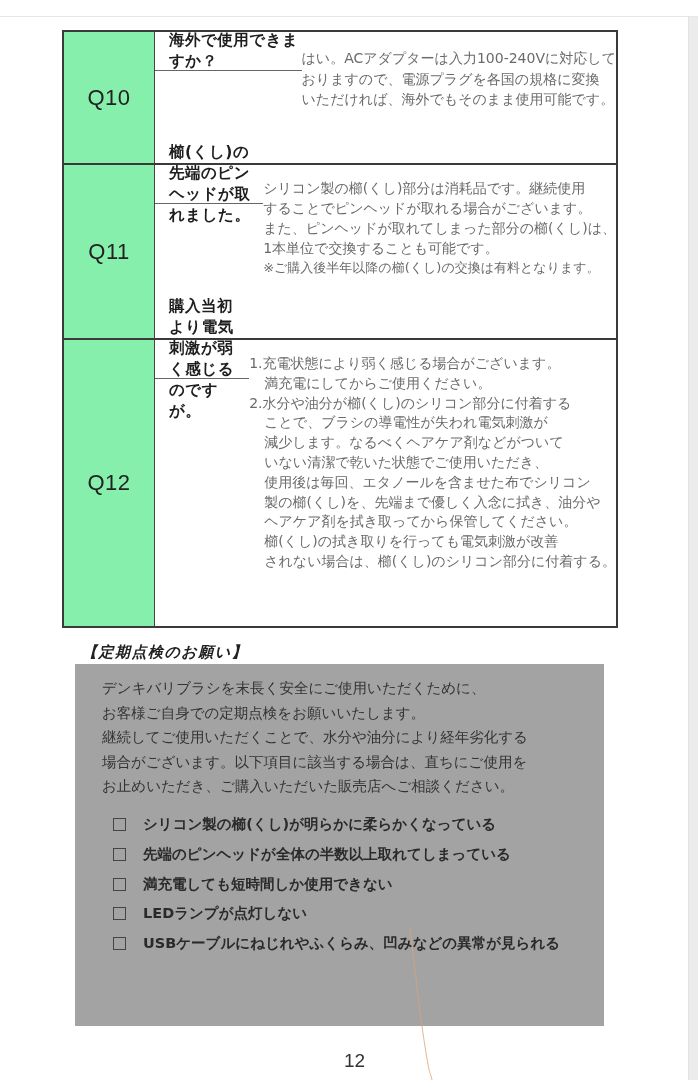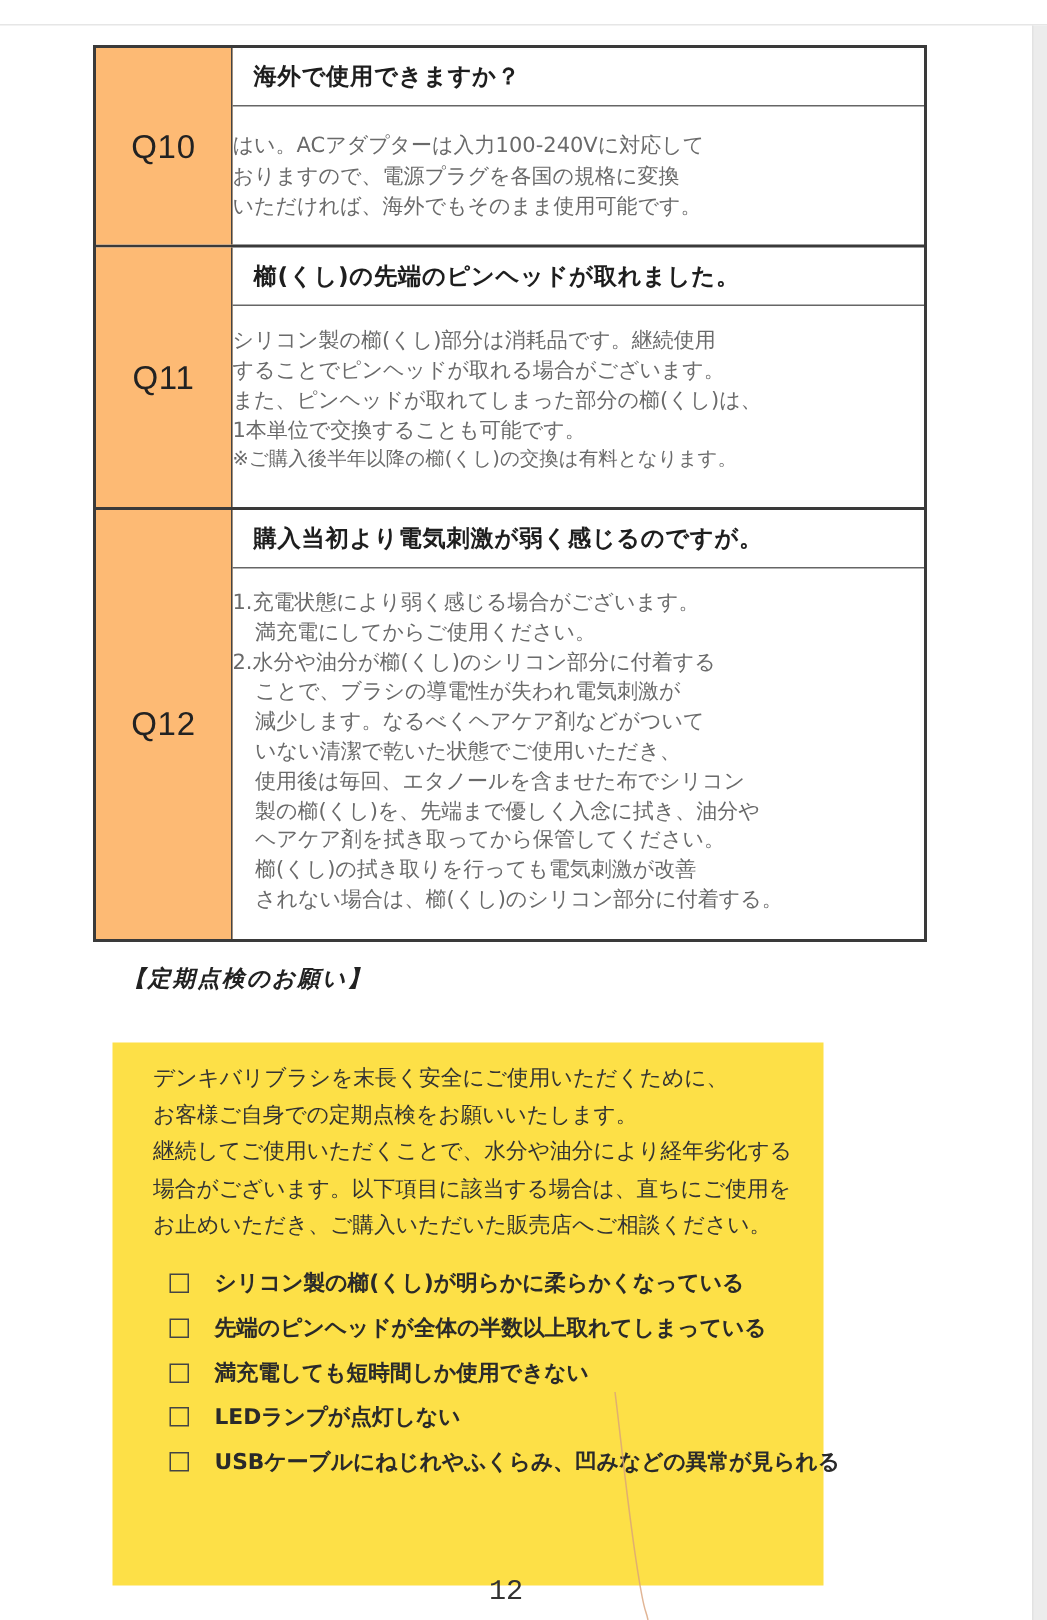--- a/index.html
+++ b/index.html
@@ -5,44 +5,44 @@
   * { box-sizing: border-box; margin: 0; padding: 0; }
   html, body { width: 698px; height: 1080px; background: #ffffff; overflow: hidden; }
   body { position: relative; font-family: "DejaVu Sans", "Liberation Sans", sans-serif; color: #222; }
 
   .top-strip { position: absolute; left: 0; top: 0; width: 698px; height: 17px; background: #ffffff; border-bottom: 1px solid #e6e6e6; }
   .right-strip { position: absolute; right: 0; top: 17px; width: 10px; height: 1063px; background: #ececec; border-left: 1px solid #e2e2e2; }
 
   .faq-table { position: absolute; left: 62px; top: 30px; width: 556px; border: 2px solid #3a3a3a; border-bottom-width: 2px; }
   .faq-row { display: flex; border-bottom: 2px solid #3a3a3a; }
   .faq-row:last-child { border-bottom: none; }
-  .q-label { width: 91px; background: #fdba74; border-right: 1.5px solid #444; display: flex; align-items: center; justify-content: center; font-family: "Liberation Sans", sans-serif; font-size: 22px; color: #222; letter-spacing: 0.5px; }
-  .q-body { flex: 1; display: flex; flex-direction: column; }
+  .q-label { width: 91px; background: #86efac; border-right: 1.5px solid #444; display: flex; align-items: center; justify-content: center; font-family: "Liberation Sans", sans-serif; font-size: 22px; color: #222; letter-spacing: 0.5px; }
+  .q-body { flex: 1; display: flex; flex-direction: row; }
   .q-title { height: 39px; border-bottom: 1.5px solid #666; display: flex; align-items: center; padding-left: 14px; font-size: 15.5px; font-weight: bold; color: #1e1e1e; letter-spacing: 0.5px; }
   .q-answer { flex: 1; font-size: 14px; color: #6a6a6a; line-height: 20.5px; }
   .q-answer .line { white-space: nowrap; display: block; }
   .q-answer .indent { padding-left: 15px; }
 
   #row-q10 { height: 133px; }
   #row-q10 .q-answer { padding-top: 16px; }
   #row-q11 { height: 175px; }
   #row-q11 .q-answer { padding-top: 13px; line-height: 20px; }
   #row-q12 { height: 286px; }
   #row-q12 .q-answer { padding-top: 14px; line-height: 19.8px; }
 
   .section-heading { position: absolute; left: 82px; top: 643px; font-size: 15px; font-weight: bold; color: #222; letter-spacing: 1.5px; white-space: nowrap; font-style: italic; }
 
-  .notice-box { position: absolute; left: 75px; top: 695px; width: 474px; height: 362px; background: #fde047; }
+  .notice-box { position: absolute; left: 75px; top: 664px; width: 529px; height: 362px; background: #a3a3a3; }
   .notice-text { position: absolute; left: 27px; top: 12px; font-size: 14.5px; color: #333; line-height: 24.5px; }
   .notice-text .line { display: block; white-space: nowrap; }
   .checklist { position: absolute; left: 38px; top: 146px; list-style: none; }
   .check-item { display: flex; align-items: center; height: 29.7px; font-size: 14.5px; font-weight: bold; color: #2a2a2a; white-space: nowrap; }
   .checkbox { width: 13px; height: 13px; border: 1.3px solid #444; margin-right: 17px; flex: 0 0 13px; background: transparent; }
 
-  .page-number { position: absolute; left: 326px; top: 1050px; font-family: Liberation Mono, monospace; font-size: 19px; color: #333; text-align: center; }
+  .page-number { position: absolute; left: 344px; top: 1050px; font-family: Liberation Sans, sans-serif; font-size: 19px; color: #333; text-align: center; }
 
   .hair { position: absolute; left: 0; top: 0; width: 698px; height: 1080px; pointer-events: none; }
 </style>
 </head>
 <body>
 
 <div class="top-strip"></div>
 <div class="right-strip"></div>
 
 <div class="faq-table">

